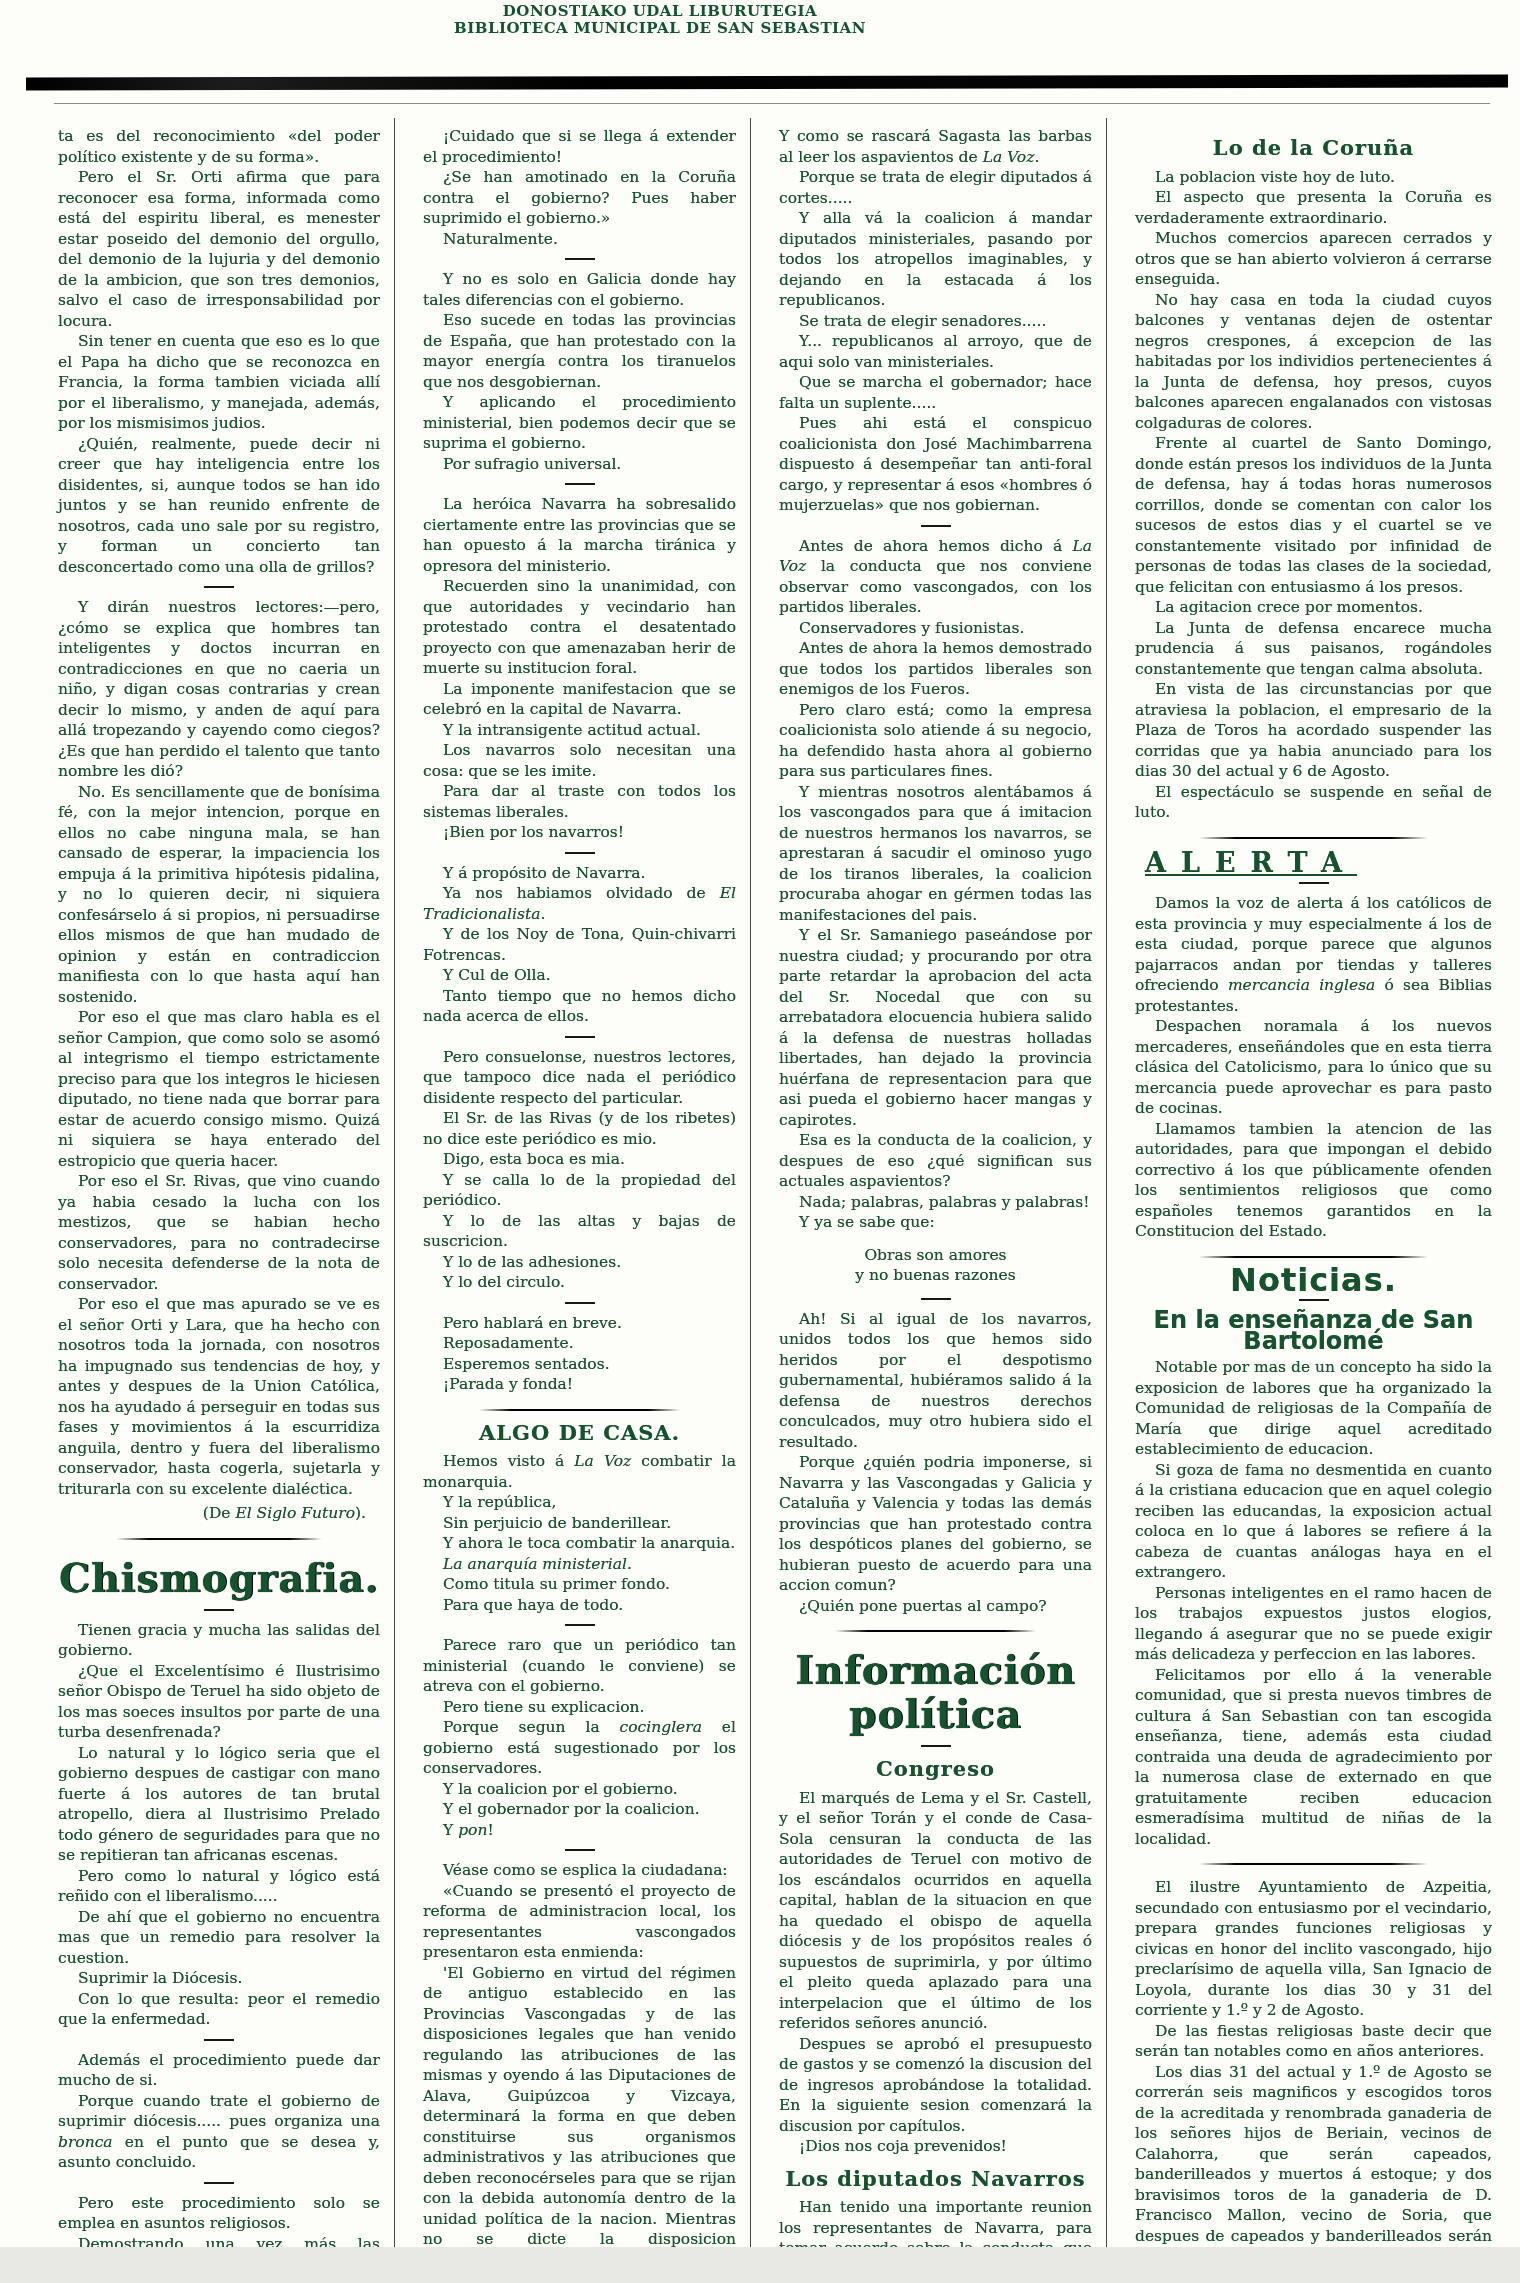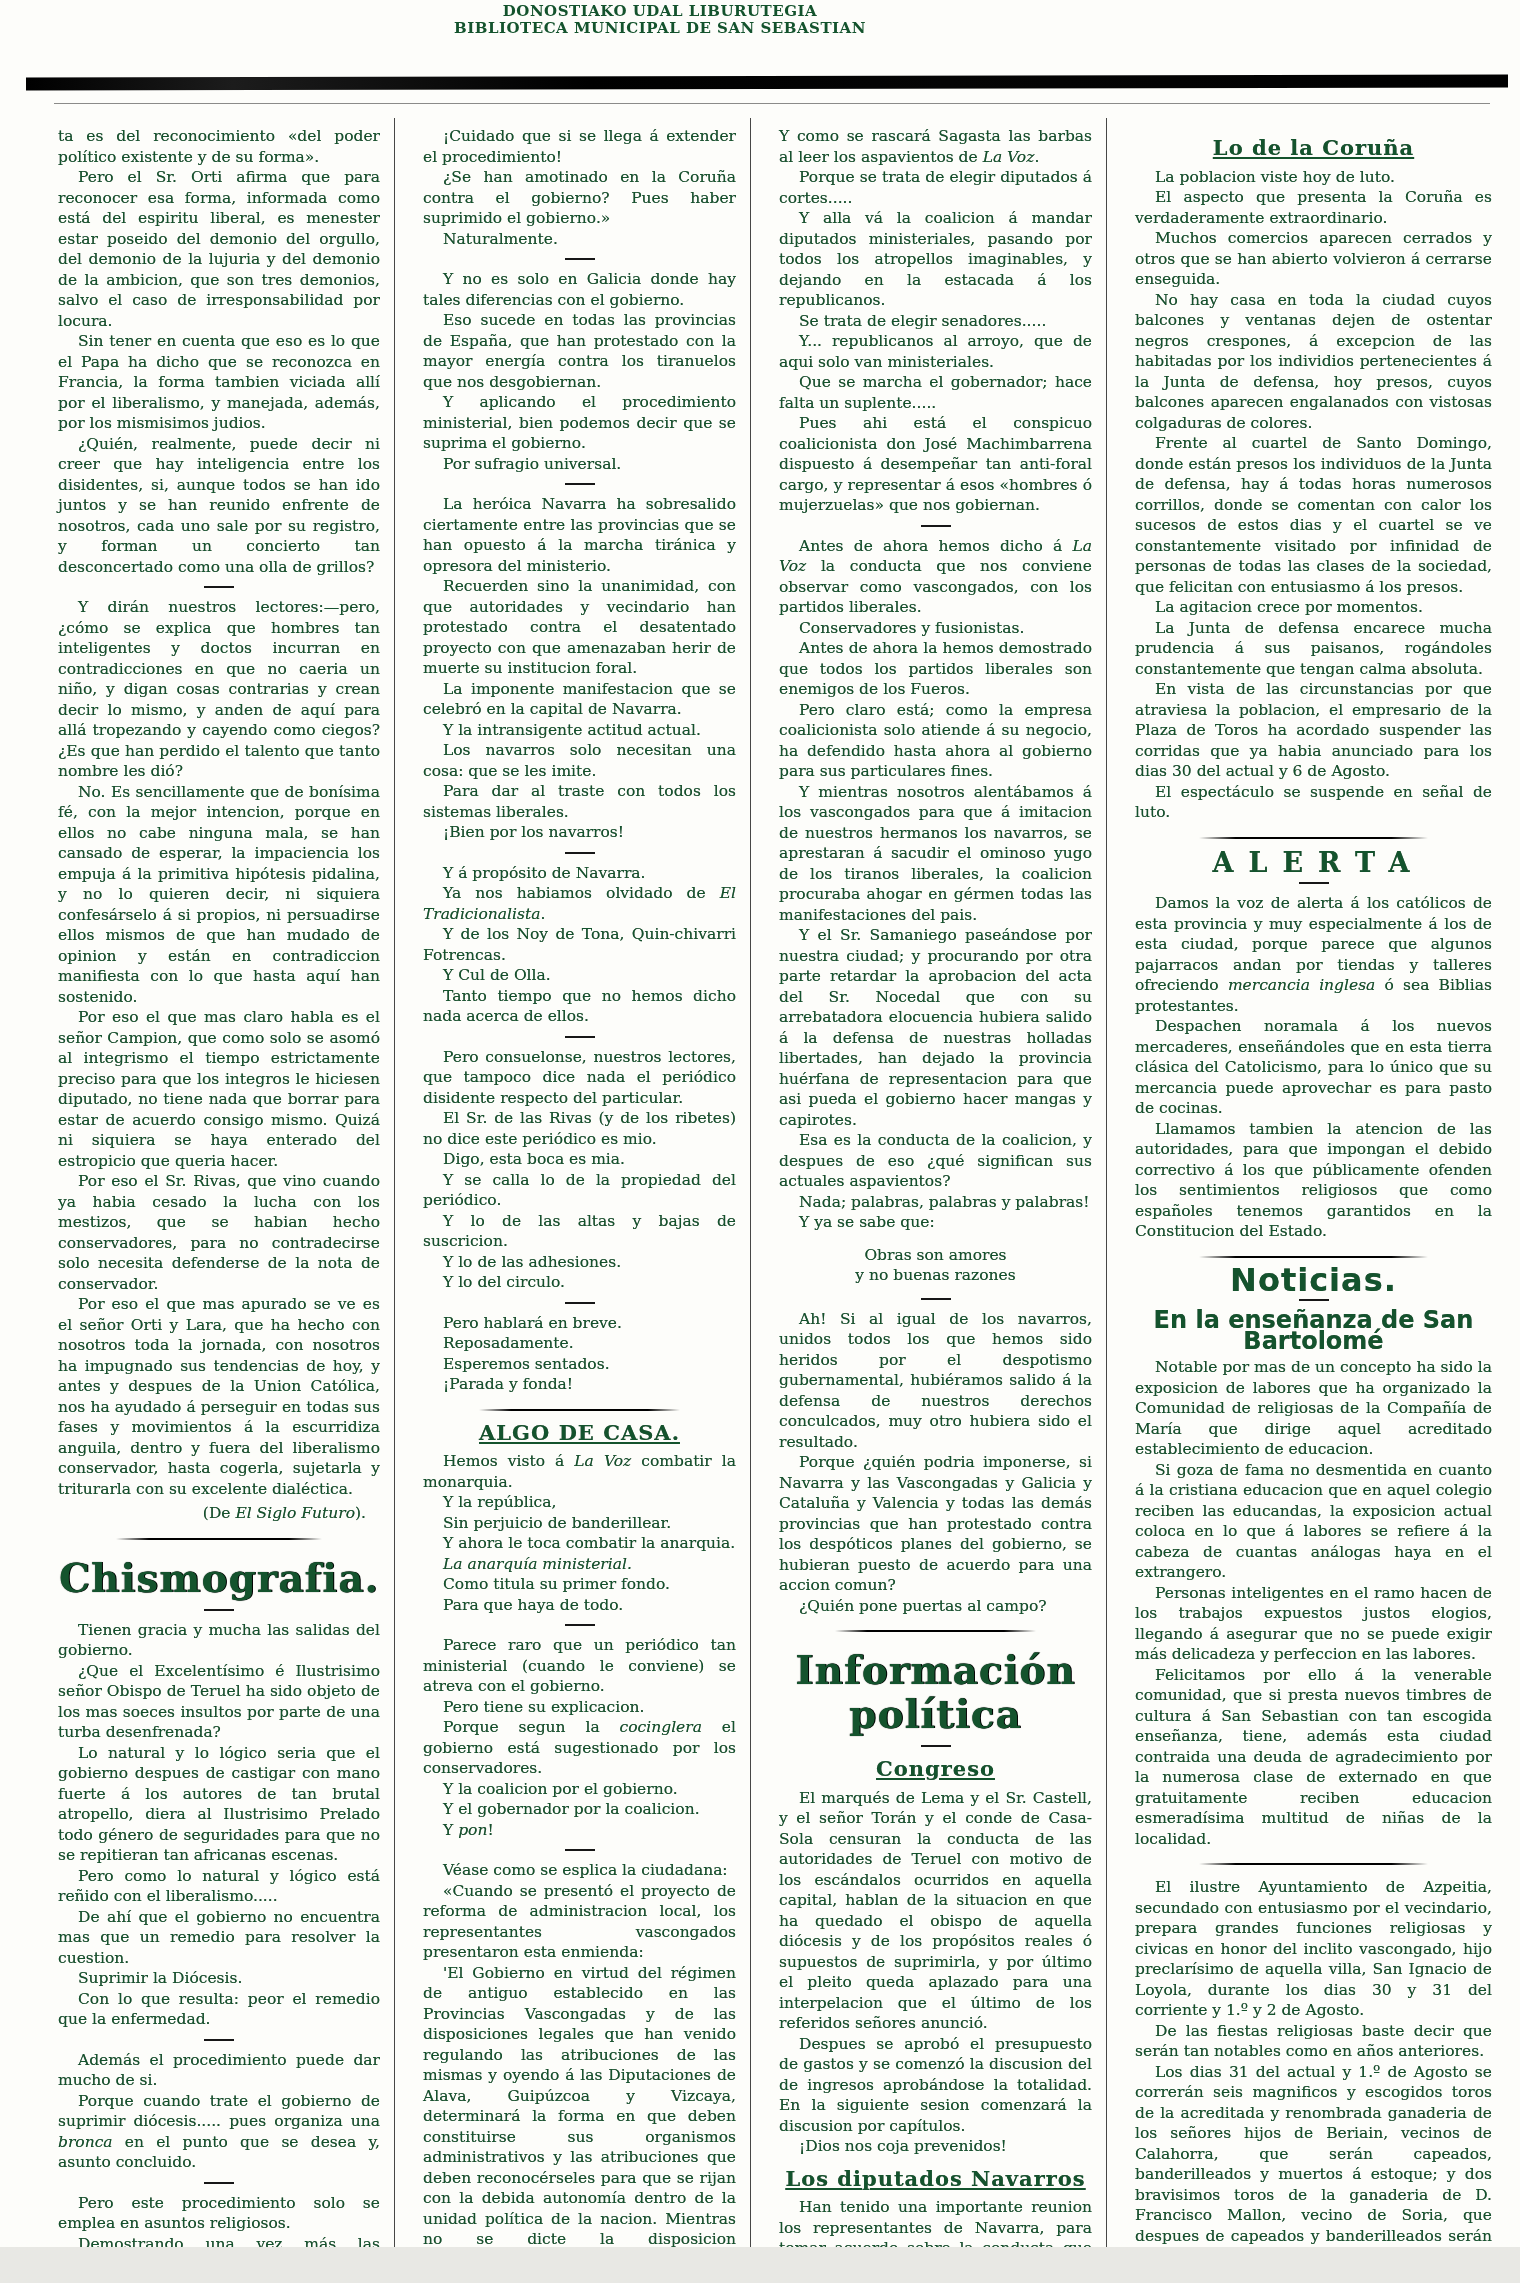--- a/index.html
+++ b/index.html
@@ -16,23 +16,23 @@
   .col:last-child{flex:1;}
   .col + .col{border-left:1px solid rgba(10,10,10,.75);padding-left:28px;}
   .col{font-size:15.5px;line-height:20.5px;text-shadow:0 0 .5px rgba(20,18,16,.55);}
   .b-p{text-indent:20px;text-align:justify;margin:0;}
   .b-p0{text-indent:0;text-align:justify;margin:0;}
   .b-sep{width:30px;height:2px;background:#171717;margin:9px auto;}
   .b-rule{height:2px;margin:14px auto 12px;width:64%;
           background:linear-gradient(90deg,rgba(0,0,0,0),#000 16%,#000 84%,rgba(0,0,0,0));}
   .b-h-black{font-weight:bold;font-size:39px;line-height:44px;text-align:center;
              margin:16px 0 8px;letter-spacing:1px;text-shadow:1px 0 0 #000, 0 0 1px rgba(0,0,0,.8);}
-  .b-h-bold{font-size:21px;font-weight:bold;text-align:center;margin:12px 0 8px;letter-spacing:1px;text-decoration:underline;}
-  .b-h-spaced{font-size:27px;font-weight:bold;text-align:center;letter-spacing:15px;
-              margin:14px 0 4px;padding-left:10px;}
+  .b-h-bold{font-size:21px;font-weight:bold;text-align:center;margin:12px 0 8px;letter-spacing:1px;}
+  .b-h-spaced{font-size:27px;font-weight:bold;letter-spacing:15px;
+              margin:14px 0 4px;padding-left:10px;text-decoration:underline;}
   .b-h-big{font-family:"DejaVu Sans",sans-serif;font-size:32px;font-weight:bold;
            text-align:center;margin:12px 0 4px;letter-spacing:1px;}
   .b-h-sub{font-family:"DejaVu Sans",sans-serif;font-size:24px;font-weight:bold;
            text-align:center;margin:8px 0 6px;}
   .b-verse{text-align:center;margin:12px 0;}
   .b-byline{text-align:right;padding-right:14px;margin:4px 0 2px;}
 </style>
 </head>
 <body>
 

